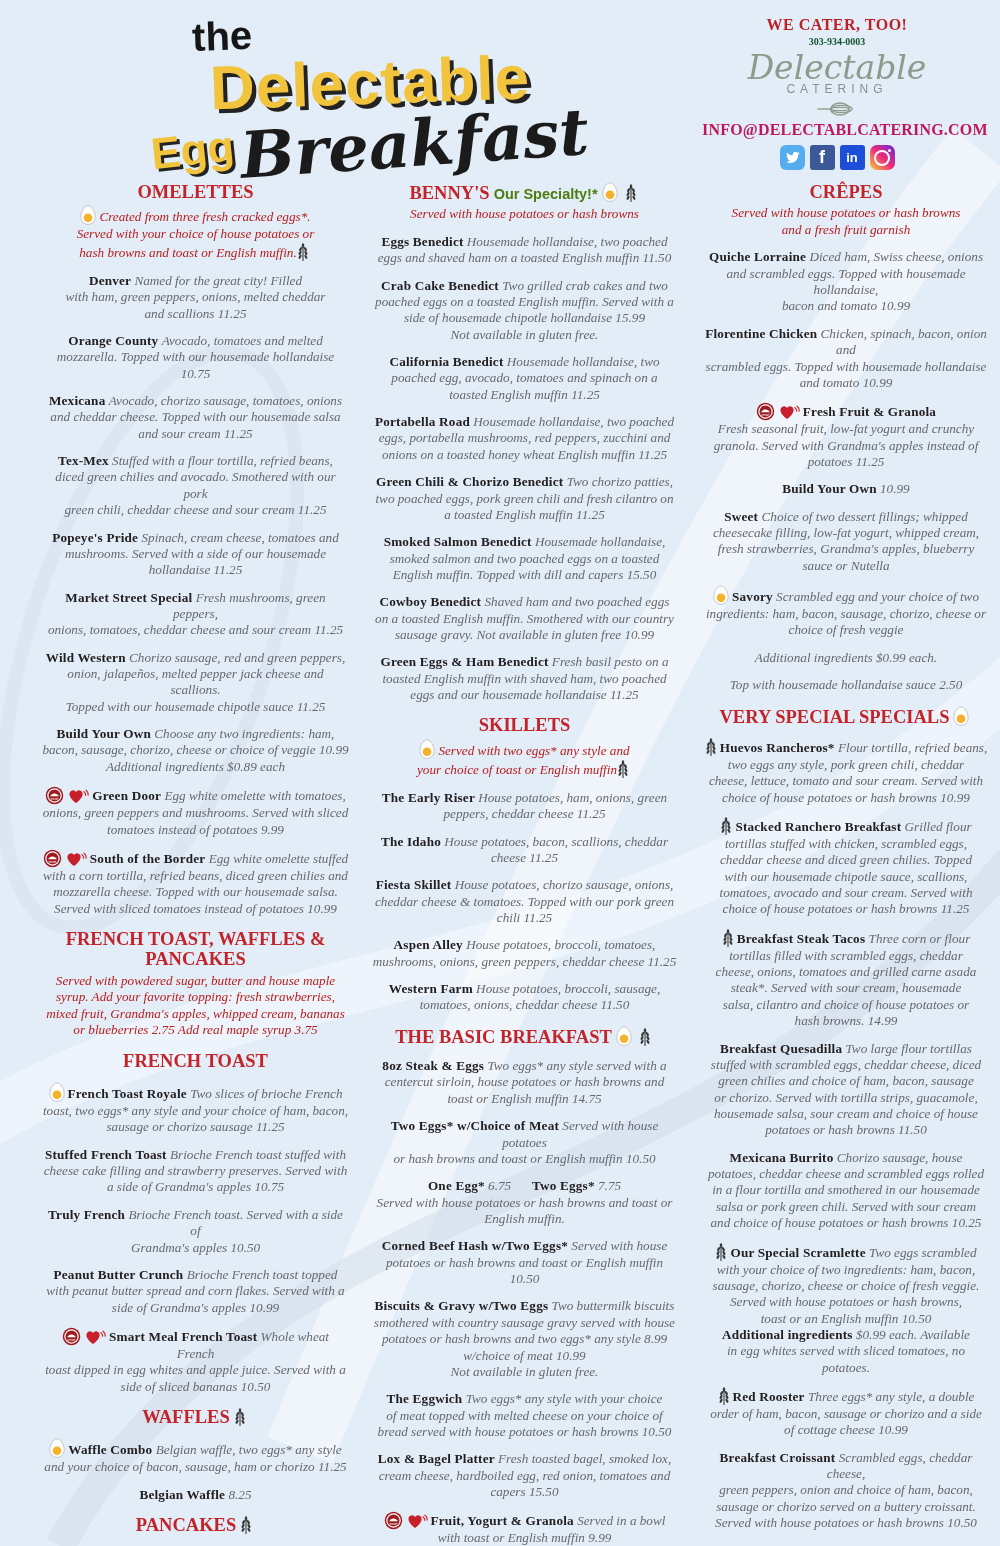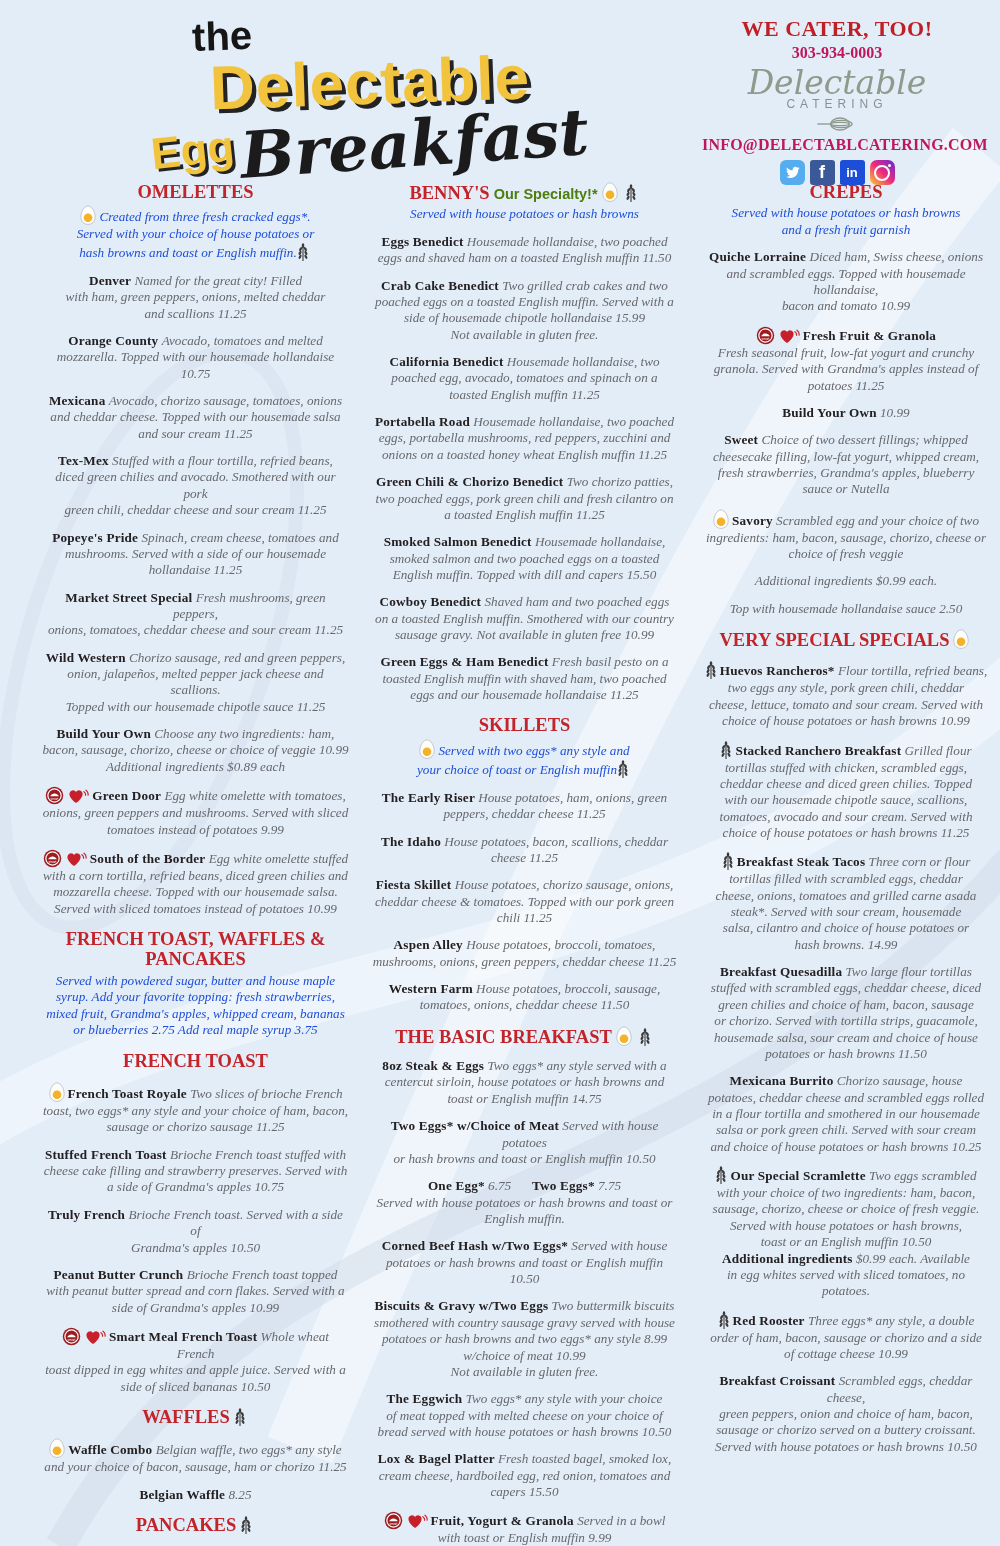--- a/index.html
+++ b/index.html
@@ -12,22 +12,22 @@
   .logo-the{font-family:"Liberation Sans",sans-serif;font-weight:800;font-size:40px;color:#161616;
             text-align:left;margin-left:42px;line-height:1;transform:rotate(-2deg);}
   .logo-delectable{font-family:"Liberation Sans",sans-serif;font-weight:800;font-size:62px;line-height:1;
             color:#f2c33c;text-shadow:4px 4px 0 #232323;letter-spacing:1px;transform:rotate(-2deg);margin-top:2px;}
   .logo-row{display:flex;align-items:flex-end;justify-content:center;margin-top:0px;}
   .logo-egg{font-family:"Liberation Sans",sans-serif;font-weight:800;font-size:44px;color:#f2c33c;
             text-shadow:3px 3px 0 #232323;transform:rotate(-6deg);margin-right:6px;}
   .logo-breakfast{font-family:"DejaVu Serif",serif;font-style:italic;font-weight:700;font-size:64px;
             line-height:.95;color:#1b1b1b;transform:rotate(-4deg);}
   .catering{position:absolute;right:28px;top:16px;width:270px;text-align:center;}
-  .cat-head{font-weight:700;font-size:22px;color:#bf2026;letter-spacing:.5px;}
-  .cat-phone{font-weight:700;font-size:16px;color:#be185d;margin-top:2px;}
+  .cat-head{font-weight:700;font-size:16px;color:#bf2026;letter-spacing:.5px;}
+  .cat-phone{font-weight:700;font-size:10px;color:#14532d;margin-top:2px;}
   .cat-script{font-family:"DejaVu Serif",serif;font-style:italic;font-size:33px;color:#8e9a8c;line-height:1;}
   .cat-logo{margin-top:4px;}
   .cat-subrow{display:flex;align-items:center;justify-content:center;gap:4px;margin-top:-2px;flex-direction:column;}
   .cat-sub{font-family:"Liberation Sans",sans-serif;font-size:12px;letter-spacing:5px;color:#8a8f94;}
   .cat-email{font-weight:700;font-size:16px;color:#be185d;margin-top:3px;letter-spacing:.2px;}
   .socials{display:flex;justify-content:center;gap:5px;margin-top:6px;}
   .soc{width:25px;height:25px;display:inline-flex;align-items:center;justify-content:center;
        font-family:"Liberation Sans",sans-serif;font-weight:700;color:#fff;}
   .soc-twitter{background:#55acee;border-radius:6px;}
   .soc-facebook{background:#3b5998;border-radius:3px;font-size:18px;}
@@ -36,21 +36,21 @@
   .insta-lens{width:12px;height:12px;border:2px solid #fff;border-radius:50%;display:block;}
   .insta-dot{position:absolute;right:4px;top:4px;width:3px;height:3px;background:#fff;border-radius:50%;}
   
   .menu{position:absolute;left:42px;top:180px;right:22px;z-index:1;display:flex;gap:21px;}
   .col{flex:0 0 auto;}
   .col0{width:307px;}.col1{width:309px;}.col2{width:292px;}
   .msection{margin-bottom:10px;}
   .stitle{font-size:18.5px;font-weight:700;color:#c2242a;text-align:center;margin:12px 0 3px;line-height:1.1;}
   .msection:first-child .stitle{margin-top:2px;}
   .stitle .suffix{color:#4d7c0f;font-size:14.5px;font-weight:700;font-family:"Liberation Sans",sans-serif;}
-  .intro{color:#1d4ed8;font-style:italic;text-align:center;font-size:13.2px;line-height:1.25;margin:1px 0 8px;}
+  .intro{color:#b91c1c;font-style:italic;text-align:center;font-size:13.2px;line-height:1.25;margin:1px 0 8px;}
   .item{font-size:13.2px;line-height:1.24;margin:11px 0 7px;color:#67686c;text-align:center;}
   .iname{color:#242021;font-weight:700;letter-spacing:.2px;}
   .idesc{font-style:italic;}
   .icon{display:inline-block;vertical-align:-5px;margin:0 3px 0 0;line-height:0;}
   .stitle .icon{vertical-align:-4px;margin-left:4px;}
 </style>
 </head>
 <body>
 
 <div class="page">
@@ -306,20 +306,21 @@
                 <path d="M10 1C5.2 1 1 8 1 15.2a9 9 0 0 0 18 0C19 8 14.8 1 10 1Z" fill="#fdfdfa" stroke="#b9bdc1" stroke-width="1"></path>
                 <circle cx="10" cy="15.8" r="5.4" fill="#f3b229"></circle>
               </svg></span>Three fresh cracked eggs*. Baked to perfection.<br>Served with house potatoes or hash browns<br>and toast or English muffin.</p>
         </section>
       </div>
     <div class="col col2">
         <section class="msection">
           <h2 class="stitle"><span class="ttext">CRÊPES</span></h2>
           <p class="intro">Served with house potatoes or hash browns<br>and a fresh fruit garnish</p>
           <p class="item"><span class="iname">Quiche Lorraine</span> <span class="idesc">Diced ham, Swiss cheese, onions<br>and scrambled eggs. Topped with housemade hollandaise,<br>bacon and tomato  10.99</span> </p>
+          <p class="item"><span class="iname">Florentine Chicken</span> <span class="idesc">Chicken, spinach, bacon, onion and<br>scrambled eggs. Topped with housemade hollandaise<br>and tomato  10.99</span> </p>
           <p class="item"><span class="icon i-smart"><svg width="19" height="19" viewBox="0 0 24 24">
                 <circle cx="12" cy="12" r="11" fill="#9e1b20"></circle>
                 <circle cx="12" cy="12" r="8.4" fill="none" stroke="#fff" stroke-width="1.5"></circle>
                 <path d="M6.5 13c1.5-2.5 3-3.5 5.5-3.5s4 1 5.5 3.5Z" fill="#fff"></path>
                 <text x="12" y="17.5" font-size="4" fill="#fff" text-anchor="middle" font-family="Liberation Sans,sans-serif">smart</text>
               </svg></span><span class="icon i-heart"><svg width="22" height="18" viewBox="0 0 28 22">
                 <path d="M11.5 20C2.5 13.5 1.5 7.5 5 4.7c2.4-1.9 5.3-1.1 6.5 1.4 1.2-2.5 4.1-3.3 6.5-1.4 3.5 2.8 2.5 8.8-6.5 15.3Z" fill="#c8202b"></path>
                 <path d="M21.5 5.5c1.6 1 2.3 2.6 2.1 4.4M24.2 3.6c2.2 1.5 3 3.9 2.6 6.4" stroke="#c8202b" fill="none" stroke-width="1.5" stroke-linecap="round"></path>
               </svg></span><span class="iname">Fresh Fruit &amp; Granola</span> <span class="idesc"><br>Fresh seasonal fruit, low-fat yogurt and crunchy<br>granola. Served with Grandma's apples instead of<br>potatoes  11.25</span> </p>
           <p class="item"><span class="iname">Build Your Own</span> <span class="idesc">10.99</span> </p>

